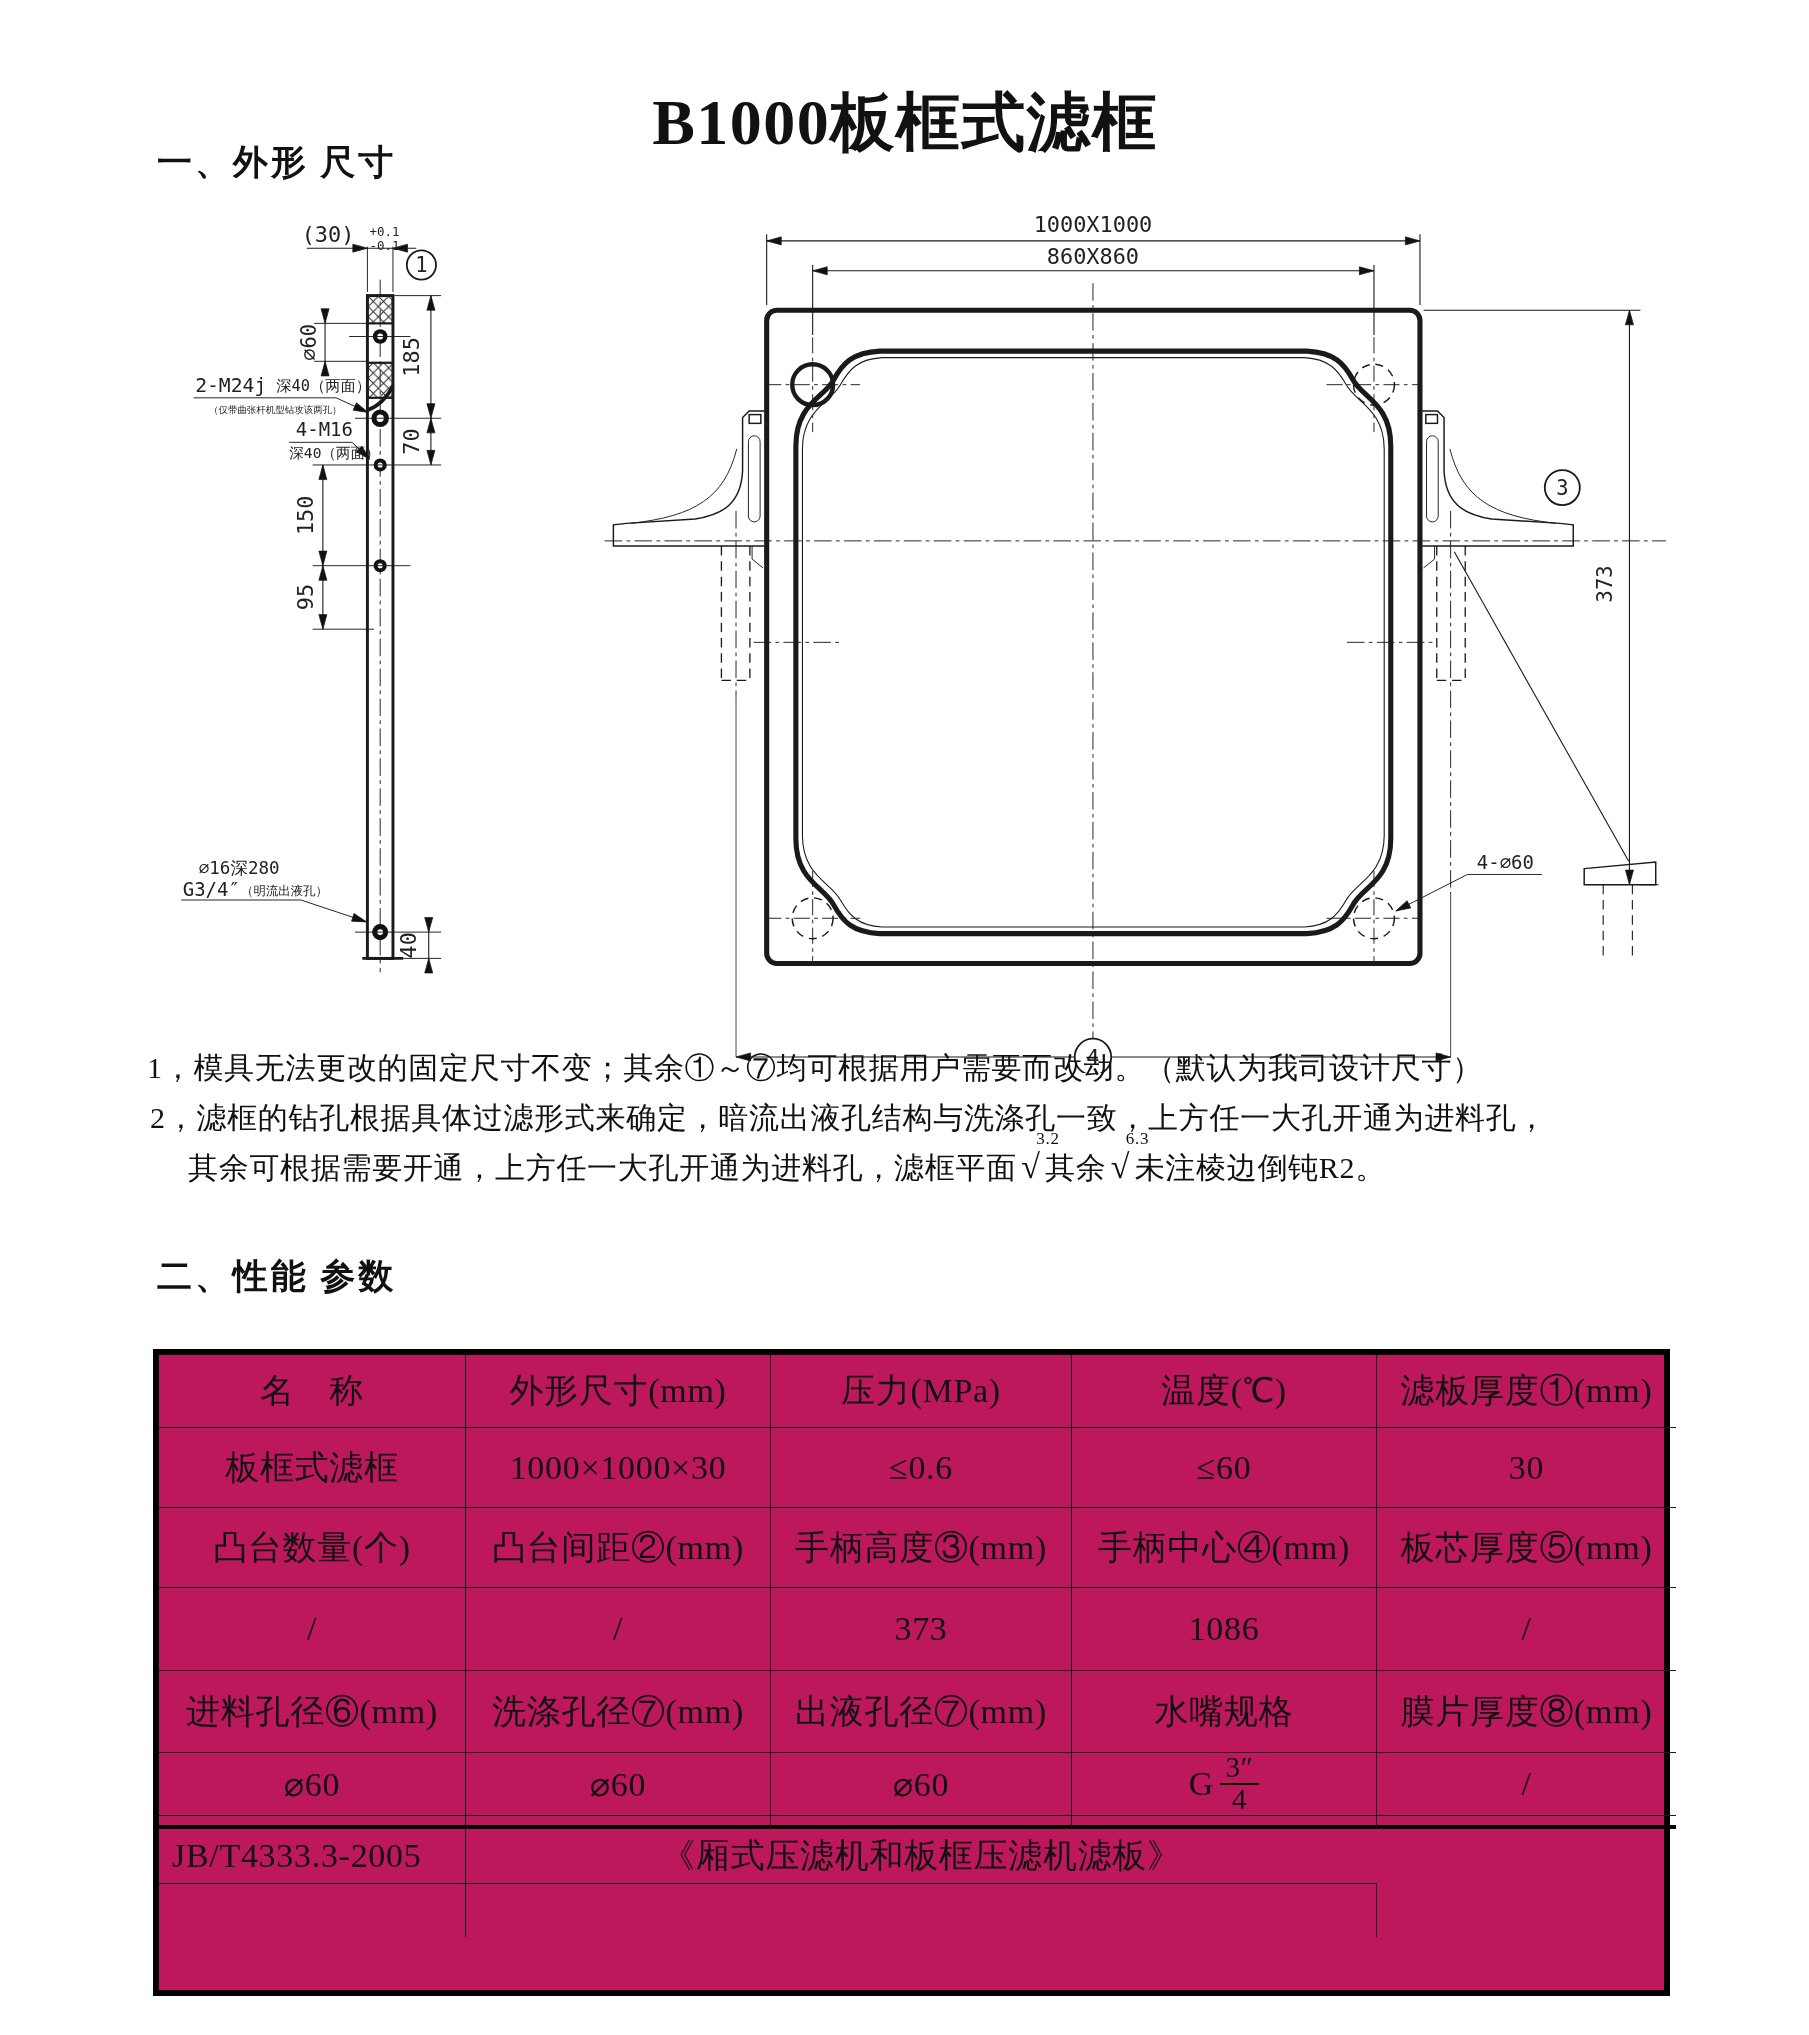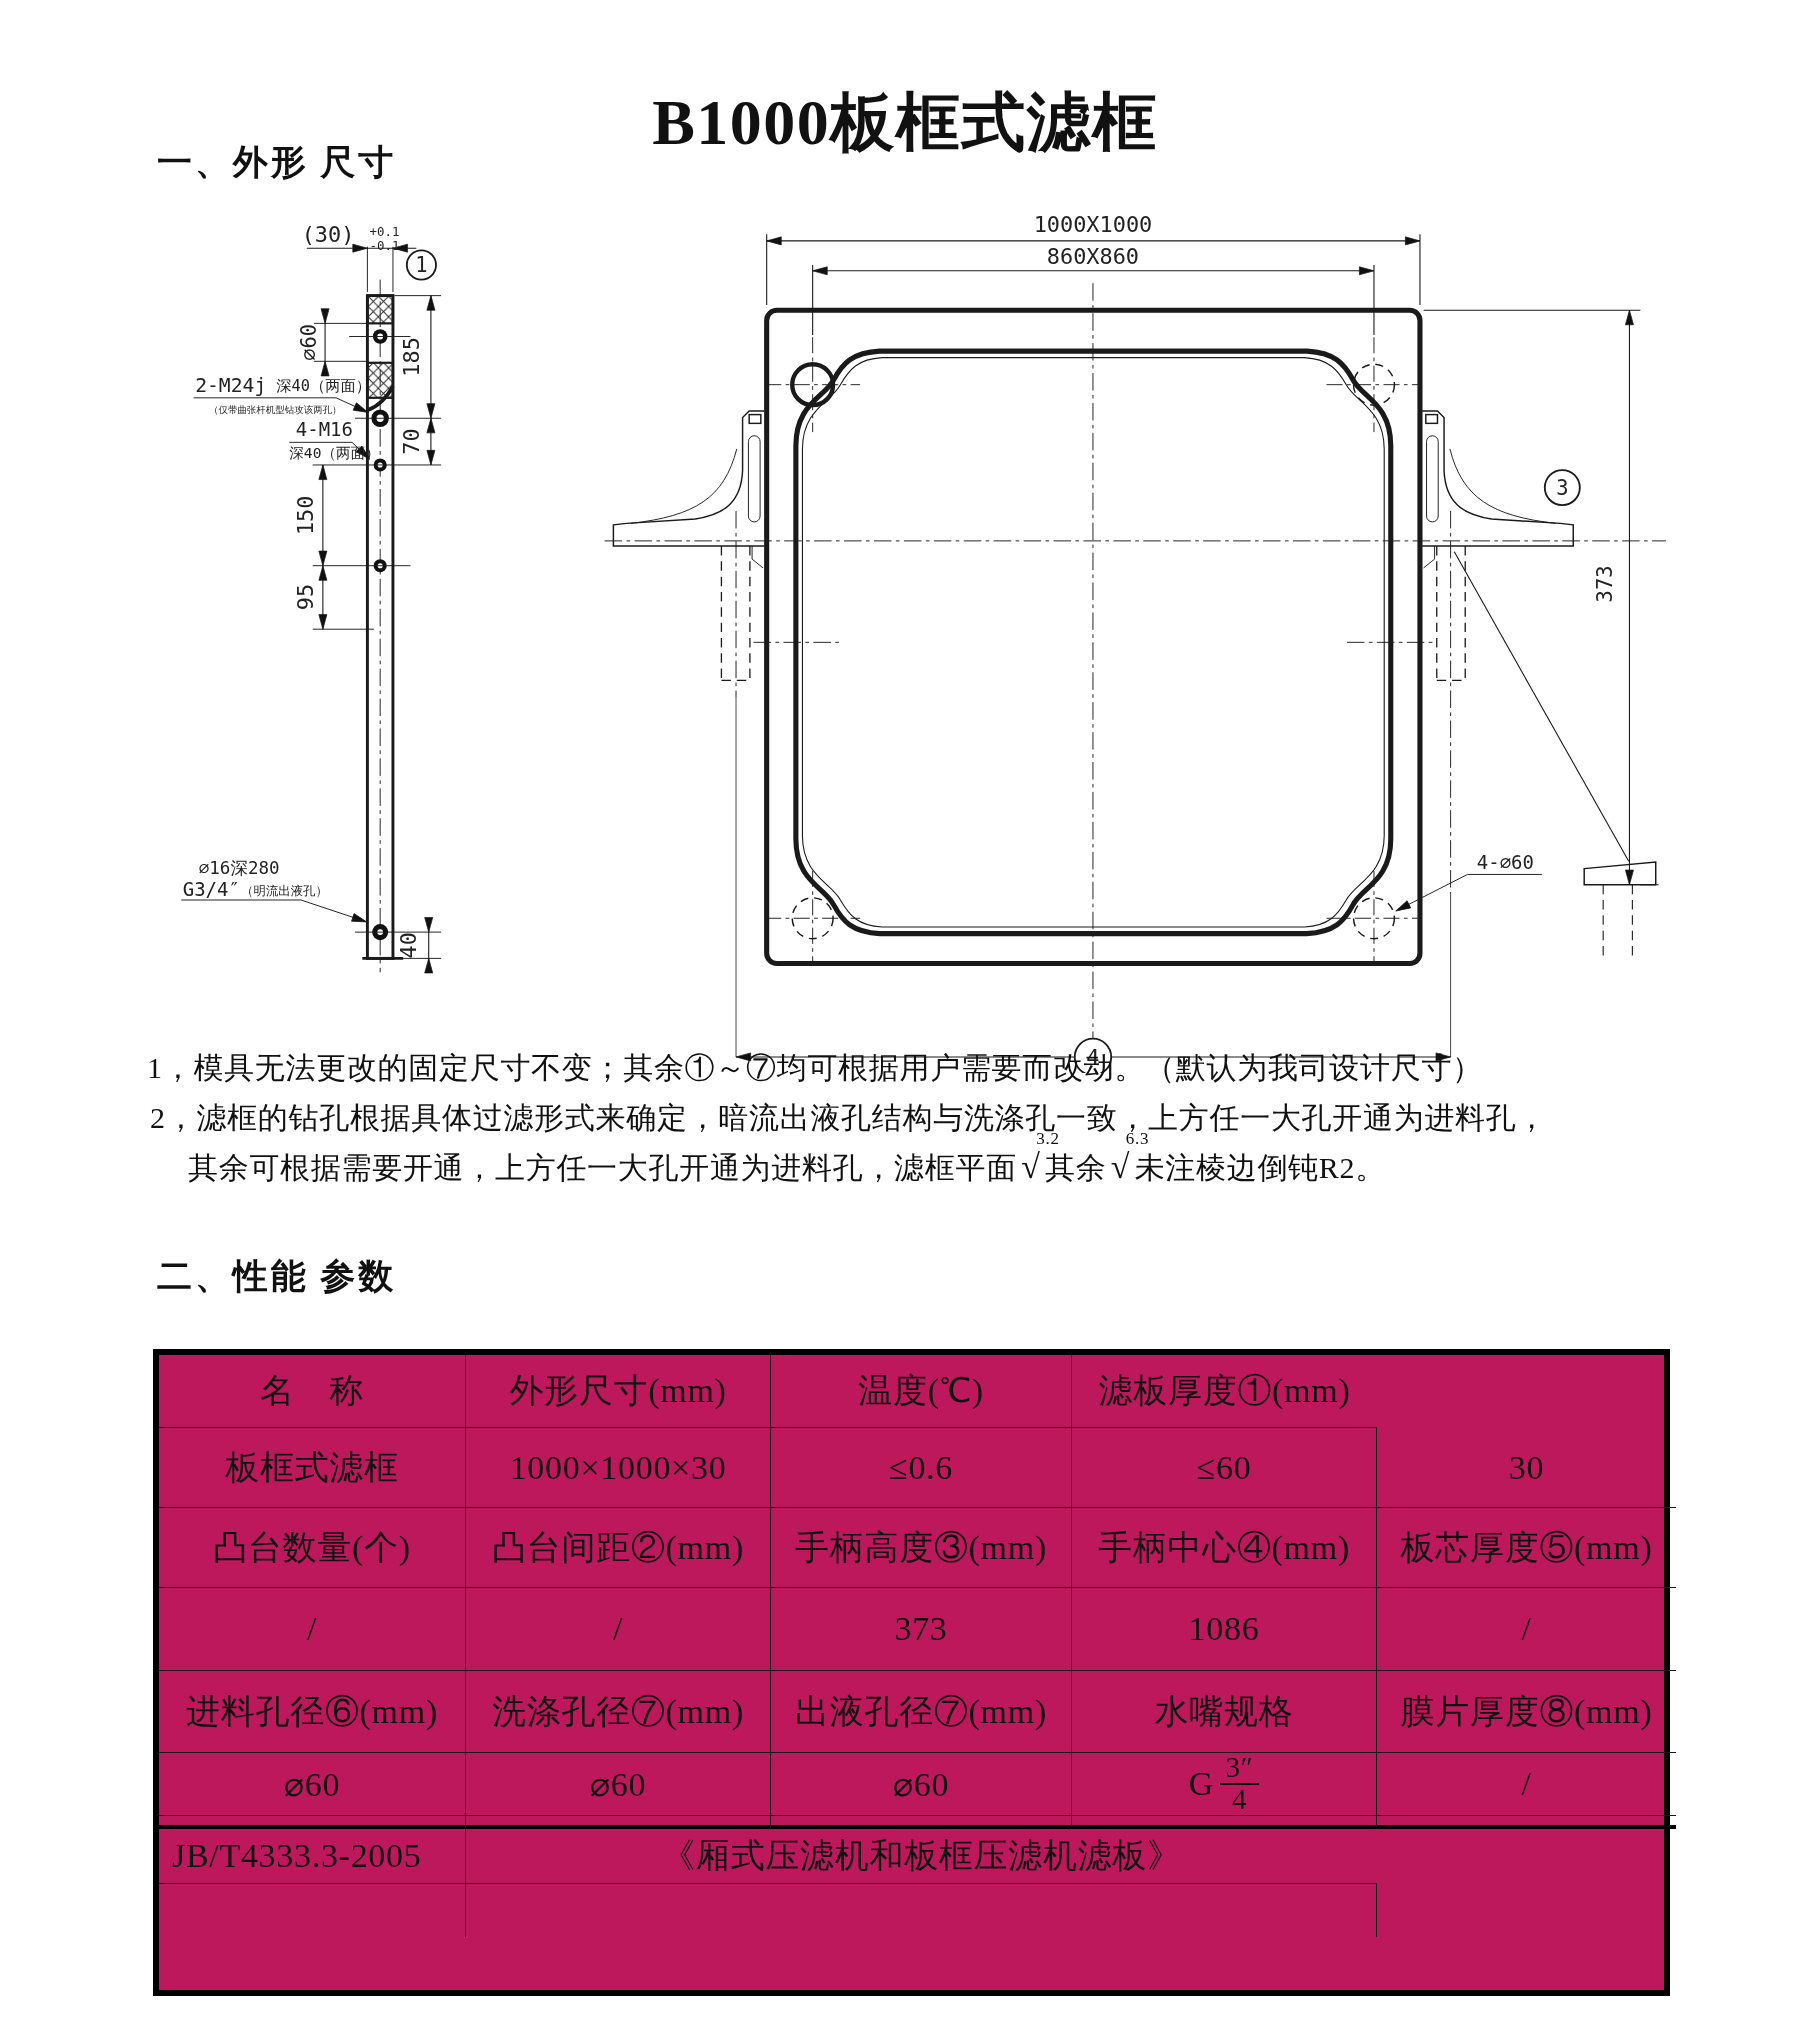--- a/index.html
+++ b/index.html
@@ -227,20 +227,21 @@
   <div class="abs note" style="left:188px;top:1148px;">
     <span>其余可根据需要开通，上方任一大孔开通为进料孔，滤框平面</span><span class="sfwrap"><sup class="sfnum">3.2</sup><span class="sfmark">√</span></span><span>其余</span><span class="sfwrap"><sup class="sfnum">6.3</sup><span class="sfmark">√</span></span><span>未注棱边倒钝R2。</span>
   </div>
 
   <div class="abs sec-h" style="left:157px;top:1253px;">二、性能 参数</div>
 
   <div class="abs ptable">
     <div class="tr h100">
       <div class="td">名　称</div>
       <div class="td">外形尺寸(mm)</div>
+      <div class="td">压力(MPa)</div>
       <div class="td">温度(℃)</div>
       <div class="td">滤板厚度①(mm)</div>
     </div>
     <div class="tr h110">
       <div class="td">板框式滤框</div>
       <div class="td">1000×1000×30</div>
       <div class="td">≤0.6</div>
       <div class="td">≤60</div>
       <div class="td">30</div>
     </div>

